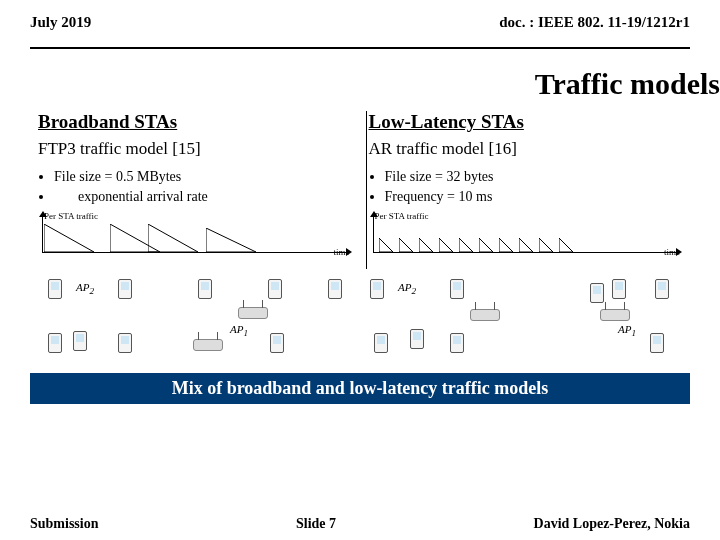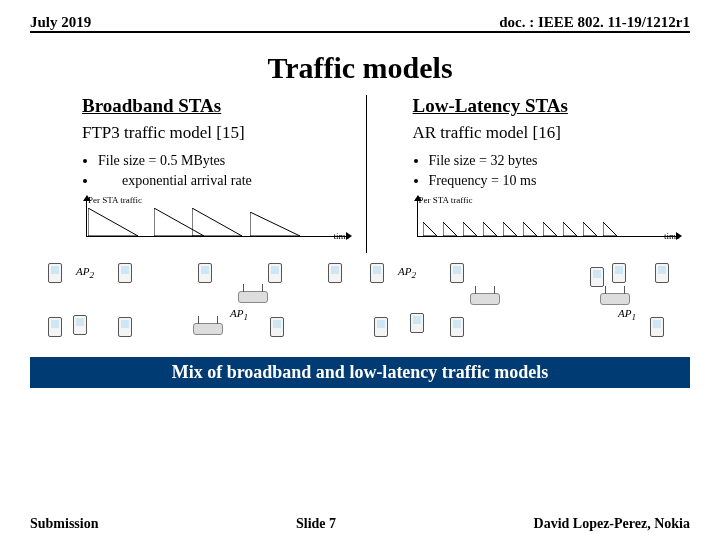--- a/index.html
+++ b/index.html
@@ -7,43 +7,42 @@
     padding: 0;
     width: 720px;
     height: 540px;
     font-family: "Times New Roman", serif;
     background: #fff;
     color: #000;
     position: relative;
     overflow: hidden;
   }
   .hdr {
-    padding: 14px 0 0 0;
+    padding: 14px 0 16px 0;
     margin: 0 30px;
     border-bottom: 2px solid #000;
     display: flex;
     justify-content: space-between;
     font-weight: bold;
     font-size: 15px;
   }
   h1.title {
-    text-align: center;
+    text-align: right;
     font-size: 30px;
     font-weight: bold;
     margin: 18px 0 10px 0;
   }
   .columns {
     display: flex;
     padding: 0 38px;
     gap: 0;
   }
   .col {
     width: 50%;
     position: relative;
-    margin-left: 44px;
   }
   .col-left {
     padding-right: 14px;
     border-right: 1.5px solid #000;
   }
   .col-right {
     padding-left: 2px;
   }
   .col h2 {
     font-size: 19px;

